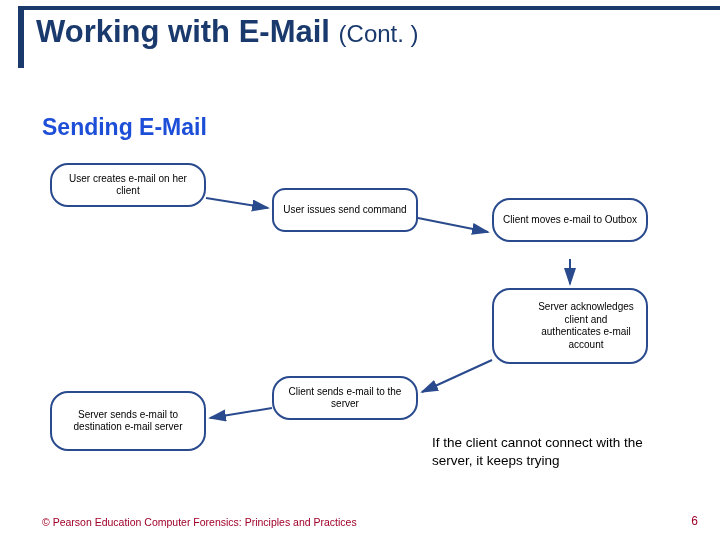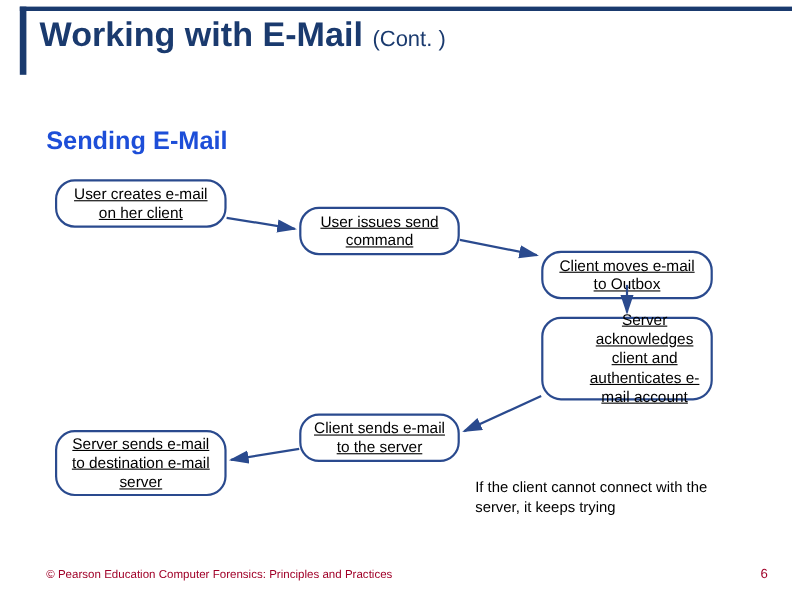--- a/index.html
+++ b/index.html
@@ -28,45 +28,44 @@
   }
   .slide-title {
     position: absolute;
     top: 14px;
     left: 36px;
     color: #1a3a6e;
     font-size: 31px;
     font-weight: bold;
   }
   .slide-title-cont {
-    font-size: 20px;
+    font-size: 24px;
     font-weight: normal;
   }
   .subtitle {
     position: absolute;
     top: 114px;
     left: 42px;
     font-size: 23px;
     font-weight: bold;
     color: #1d4ed8;
   }
   .box {
     position: absolute;
     border: 2px solid #2a4a8e;
     border-radius: 18px;
     text-align: center;
-    font-size: 14px;
+    font-size: 10px;
     color: #000;
     display: flex;
     align-items: center;
     justify-content: center;
     padding: 4px 8px;
     line-height: 1.25;
     background: #fff;
-    text-decoration: underline;
   }
   .caption {
     position: absolute;
     font-size: 13.5px;
     color: #000;
     line-height: 1.3;
   }
   .footer {
     position: absolute;
     bottom: 12px;
@@ -95,22 +94,22 @@
 <div class="title-accent"></div>
 
 <div class="slide-title">
   <span>Working with E-Mail</span>
   <span class="slide-title-cont">(Cont. )</span>
 </div>
 
 <div class="subtitle">Sending E-Mail</div>
 
 <div class="box" style="top:163px; left:50px; width:156px; height:44px;">User creates e-mail on her client</div>
-<div class="box" style="top:188px; left:272px; width:146px; height:44px;">User issues send command</div>
-<div class="box" style="top:228px; left:492px; width:156px; height:44px;">Client moves e-mail to Outbox</div>
+<div class="box" style="top:188px; left:272px; width:146px; height:44px;border-radius:13px;">User issues send command</div>
+<div class="box" style="top:198px; left:492px; width:156px; height:44px;">Client moves e-mail to Outbox</div>
 <div class="box" style="top:288px; left:492px; width:156px; height:76px;padding-left:40px;">Server acknowledges client and authenticates e-mail account</div>
 <div class="box" style="top:376px; left:272px; width:146px; height:44px;">Client sends e-mail to the server</div>
 <div class="box" style="top:391px; left:50px; width:156px; height:60px;">Server sends e-mail to destination e-mail server</div>
 
 <div class="caption" style="top:434px; left:432px; width:230px;">If the client cannot connect with the server, it keeps trying</div>
 
 <div class="footer">© Pearson Education  Computer Forensics: Principles and Practices</div>
 <div class="pagenum">6</div>
 
 <svg class="arrows">

